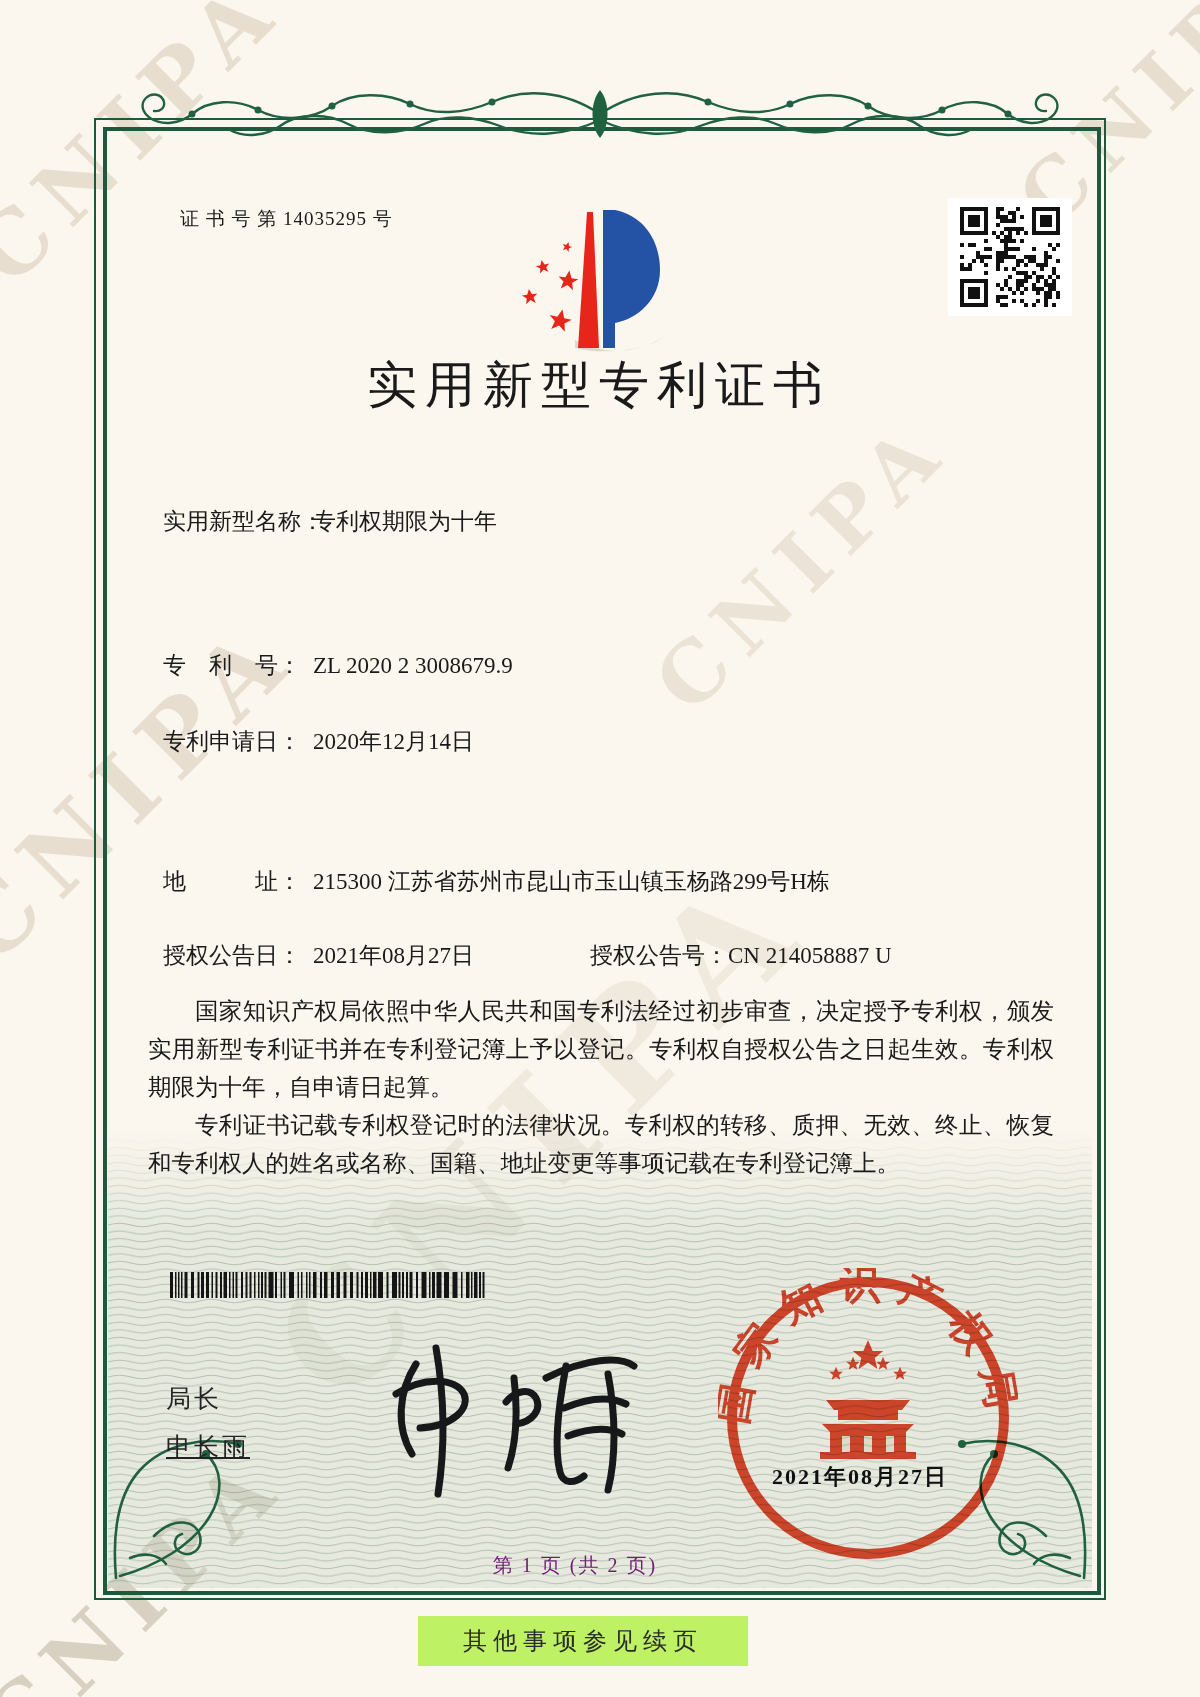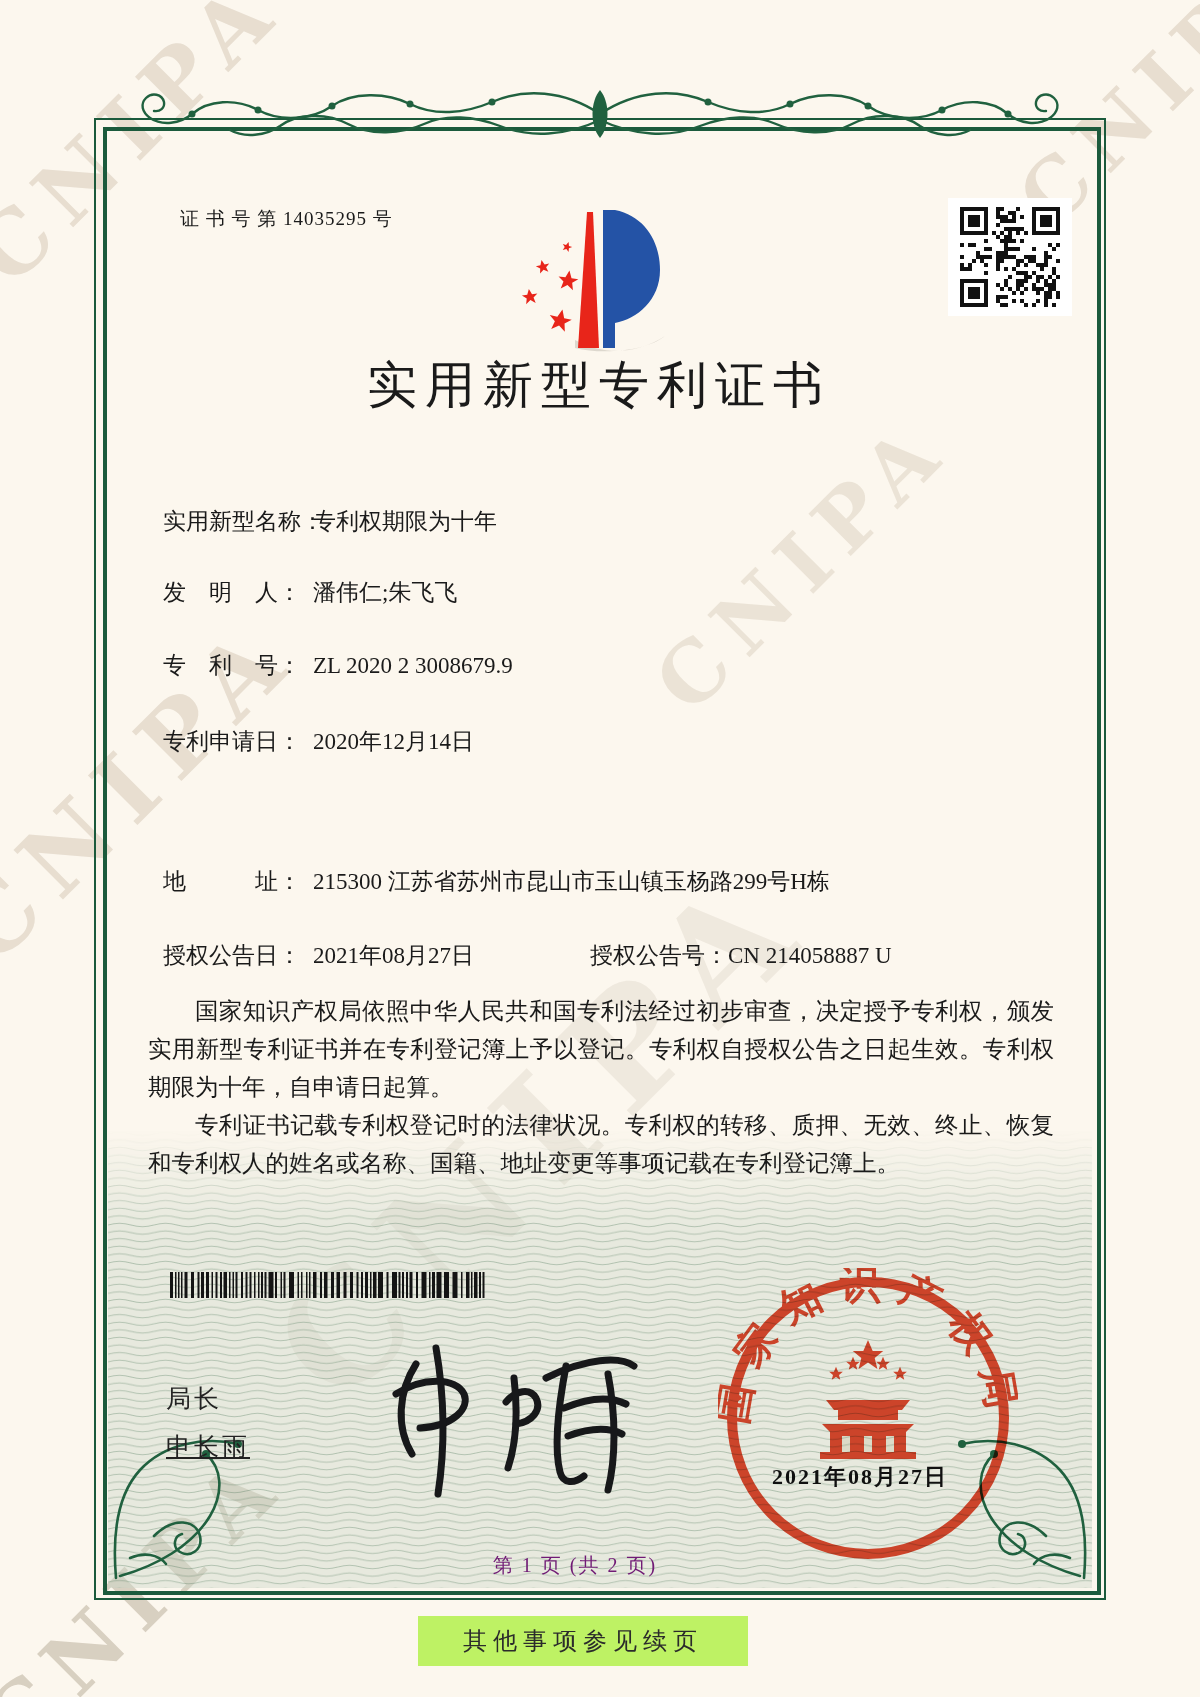--- a/index.html
+++ b/index.html
@@ -408,23 +408,20 @@
         <rect x="84" y="96" width="4" height="4" fill="#111"></rect>
         <rect x="92" y="96" width="4" height="4" fill="#111"></rect>
       </svg>
   </div>
 
   <h1 class="title">实用新型专利证书</h1>
 
   <div class="row" style="top:506px">
     <span class="lab">实用新型名称：</span><span class="val">专利权期限为十年</span>
   </div>
-  <div class="row" style="top:577px">
-    <span class="lab">发　明　人：</span><span class="val">潘伟仁;朱飞飞</span>
-  </div>
   <div class="row" style="top:650px">
     <span class="lab">专　利　号：</span><span class="val">ZL 2020 2 3008679.9</span>
   </div>
   <div class="row" style="top:726px">
     <span class="lab">专利申请日：</span><span class="val">2020年12月14日</span>
   </div>
   <div class="row" style="top:866px">
     <span class="lab">地　　　址：</span><span class="val">215300 江苏省苏州市昆山市玉山镇玉杨路299号H栋</span>
   </div>
   <div class="row" style="top:940px; width:900px;">

